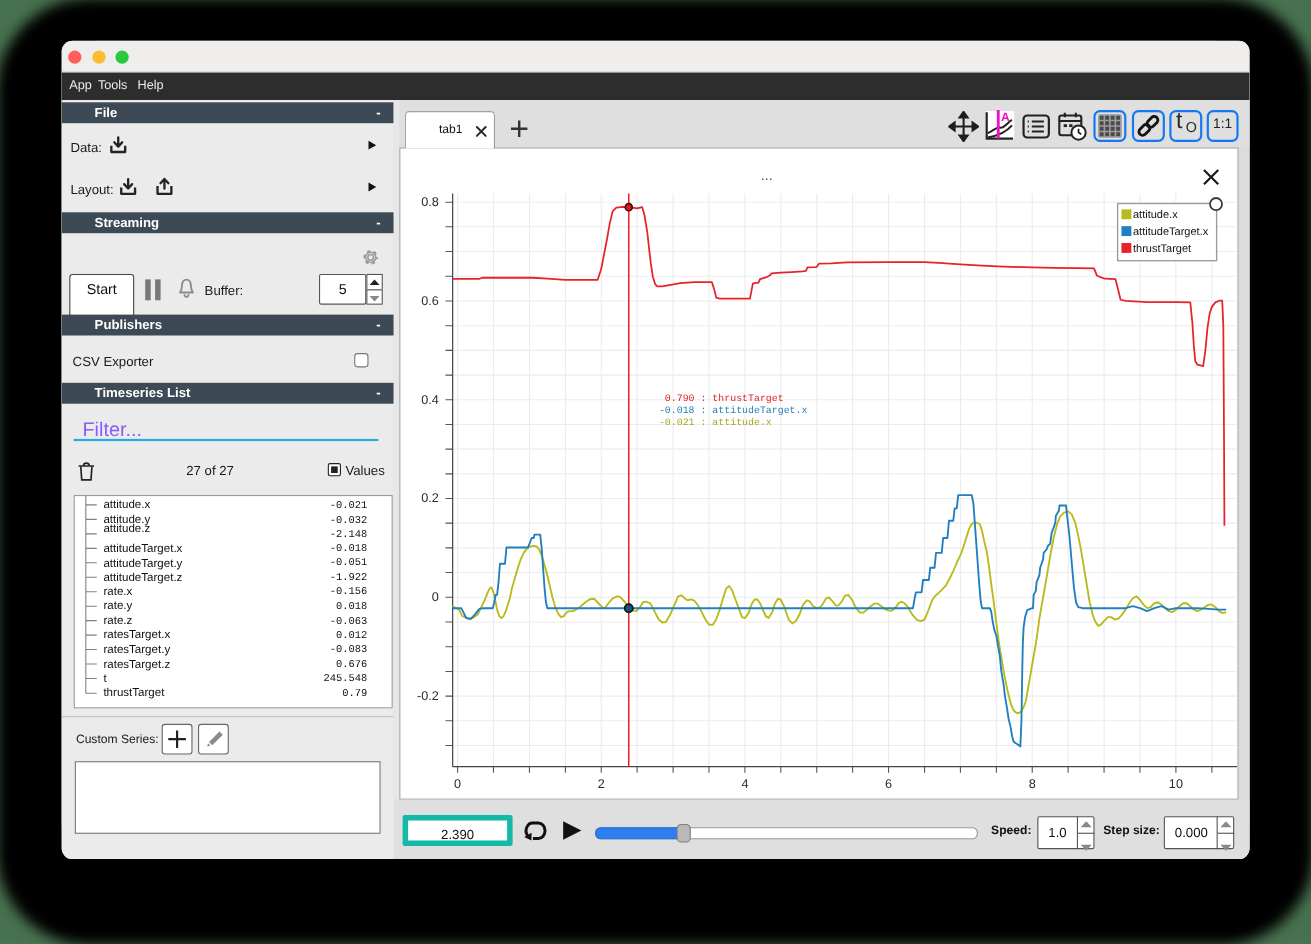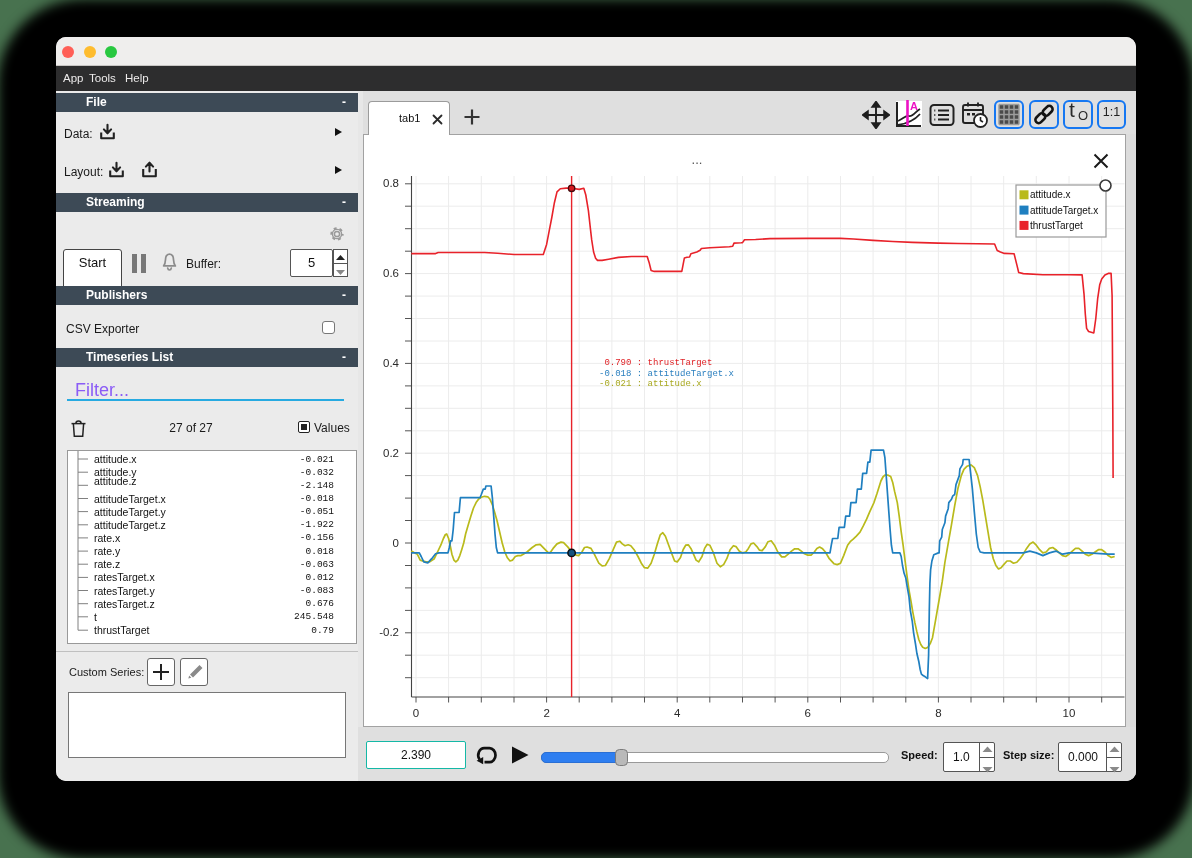--- a/index.html
+++ b/index.html
@@ -31,21 +31,21 @@
   #textarea{position:absolute;left:12px;top:601px;width:278px;height:66px;background:#fff;border:1px solid #777;}
   
   #rightpanel{position:absolute;left:302px;top:54px;width:778px;height:690px;background:#dcdcdc;}
   #tabbar-spacer{position:absolute;left:0px;top:0px;width:778px;height:43px;background:#dfdfdf;}
   #tab1{position:absolute;left:10px;top:10px;width:82px;height:34px;background:#fff;border:1px solid #9b9b9b;border-bottom:none;border-radius:4px 4px 0 0;}
   #pane{position:absolute;left:5px;top:43px;width:763px;height:593px;background:#fff;border:1px solid #a2a2a2;}
   #botbar{position:absolute;left:0;top:636px;width:778px;height:54px;background:#dfdfdf;}
   .toolicon{position:absolute;top:10px;}
   .bluebox{position:absolute;top:9px;width:30px;height:29px;border:2px solid #1577f2;border-radius:6px;}
   .xline{stroke:#2a2a2a;stroke-width:1.8;stroke-linecap:round;}
-  #timebox{position:absolute;left:8px;top:14px;width:100px;height:28px;background:#fff;border:1px solid #14b8a6;border-radius:2px;text-align:center;line-height:26px;font-size:12px;color:#111;}
+  #timebox{position:absolute;left:8px;top:14px;width:100px;height:28px;background:#fff;border:5px solid #14b8a6;border-radius:2px;text-align:center;line-height:26px;font-size:12px;color:#111;}
   .blabel{position:absolute;font-size:11px;font-weight:bold;color:#111;top:22px;}
   .monotext{font-family:"Liberation Mono",monospace;}
 </style></head>
 <body>
 <div id="shadow"></div>
 <div id="win">
 
   <div id="titlebar">
     <div class="tl" style="left:5.5px;background:#ff5f57"></div>
     <div class="tl" style="left:27.5px;background:#febc2e"></div>

